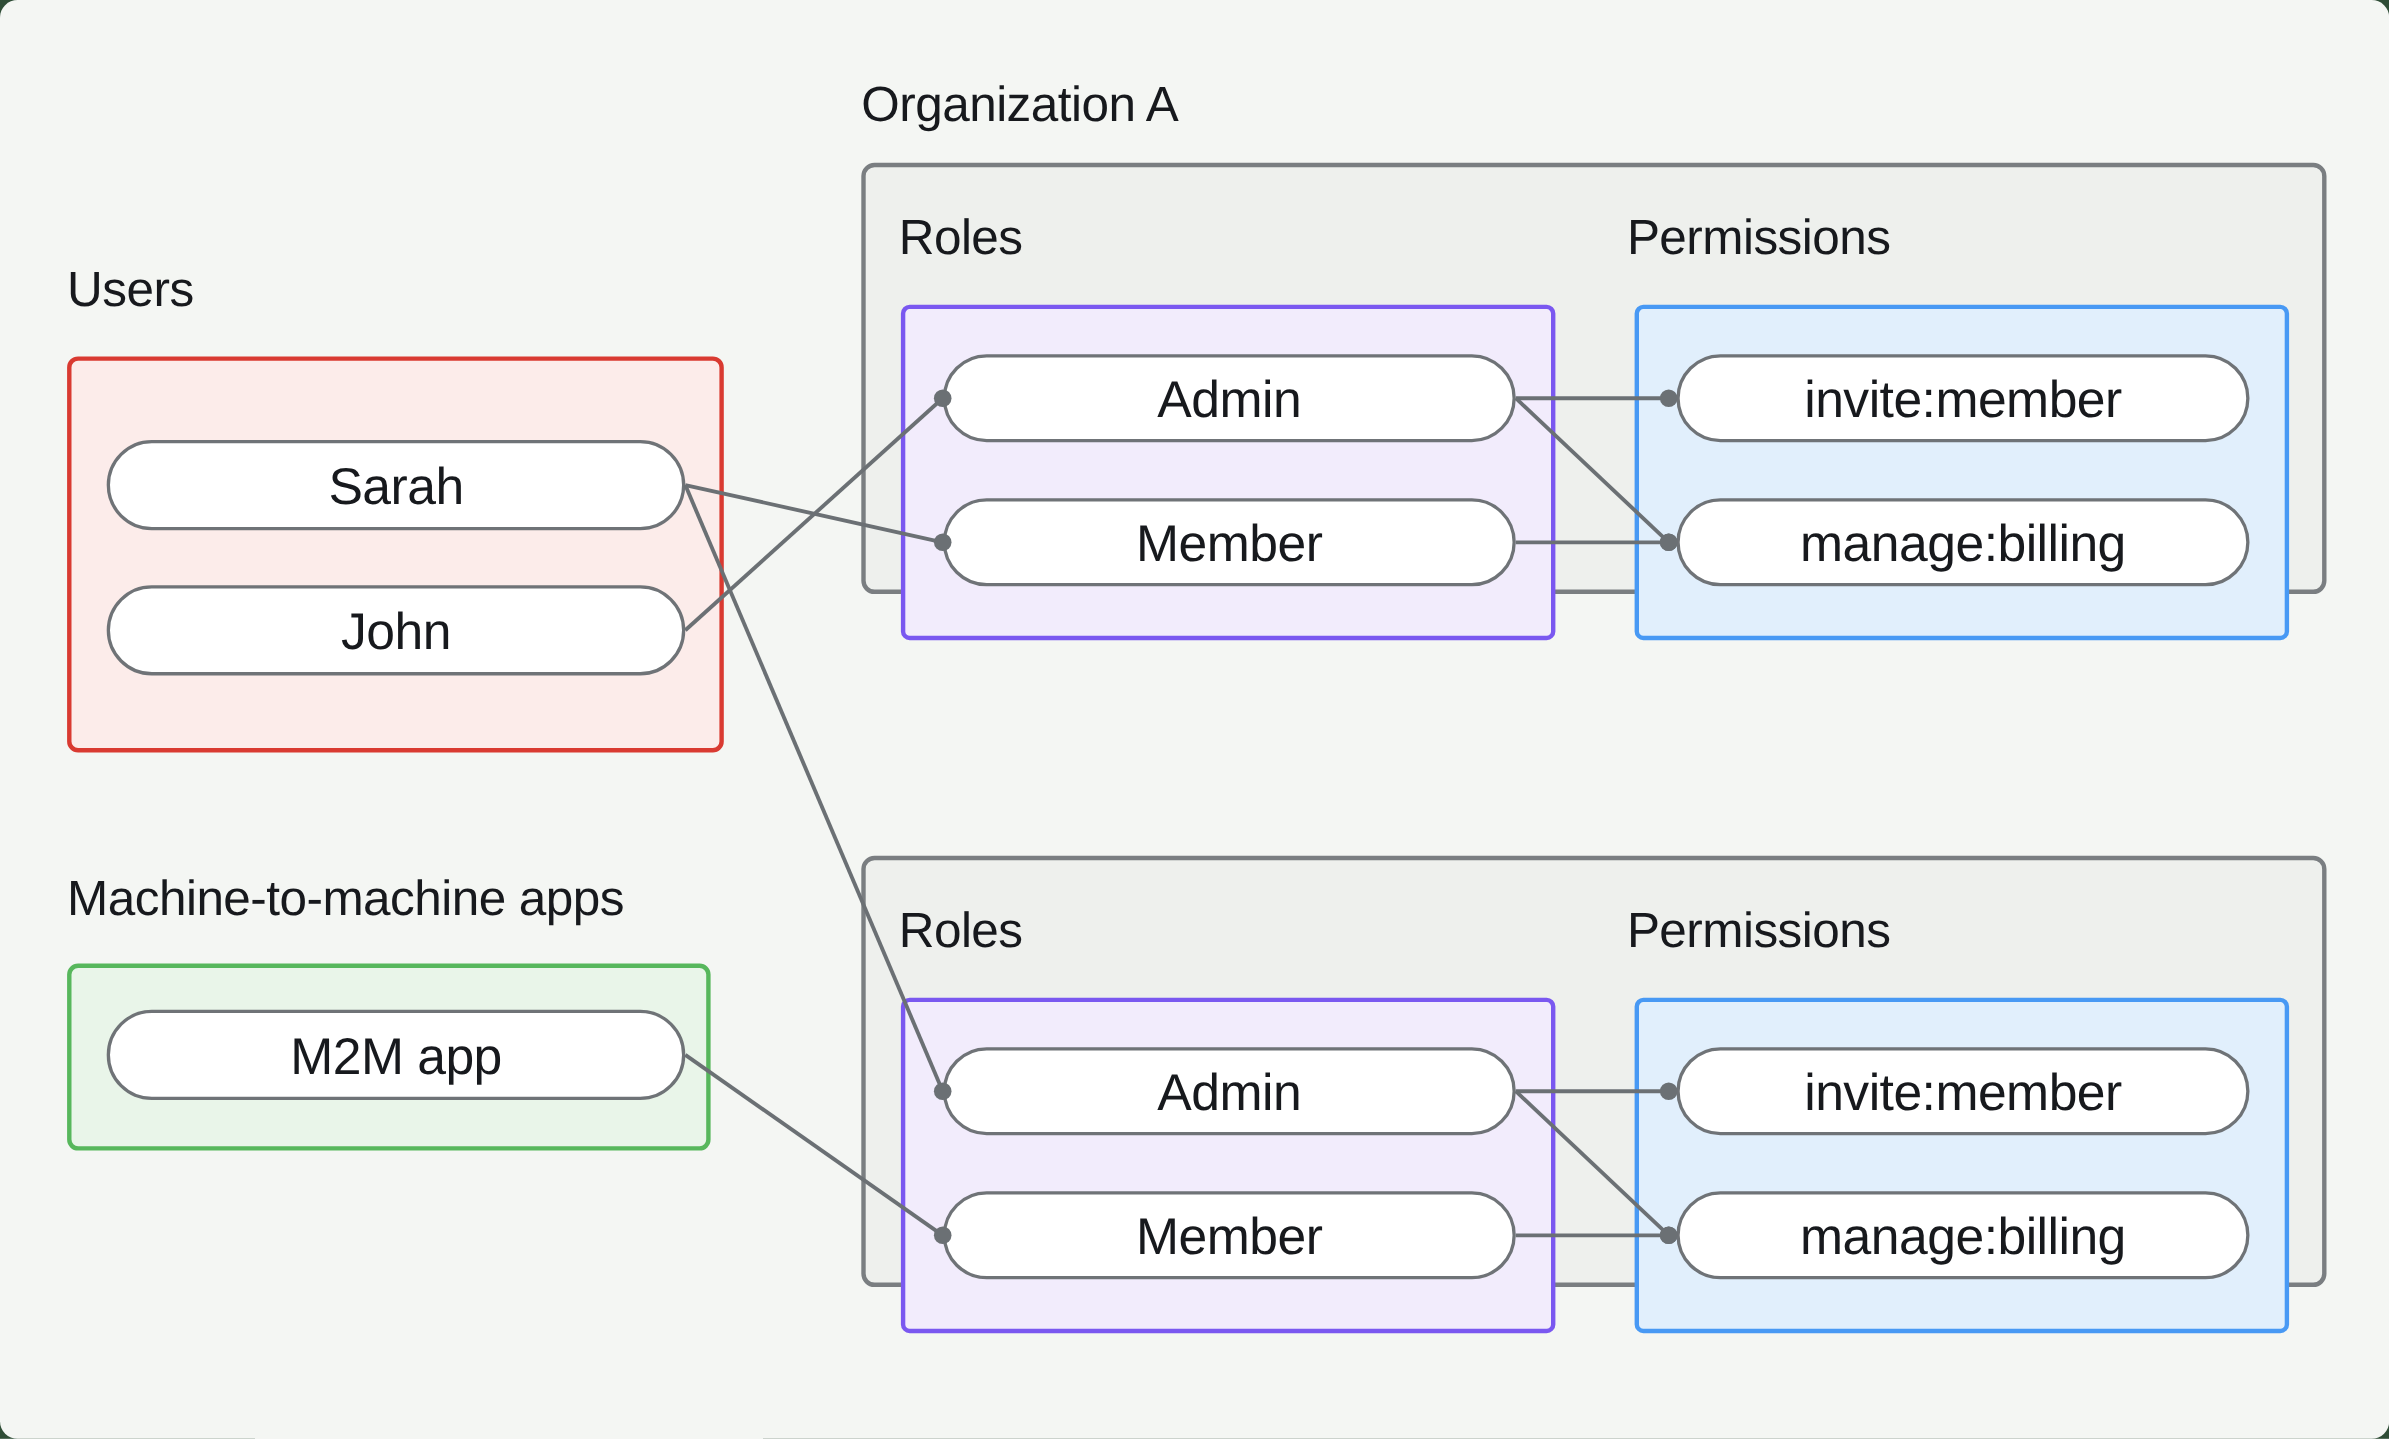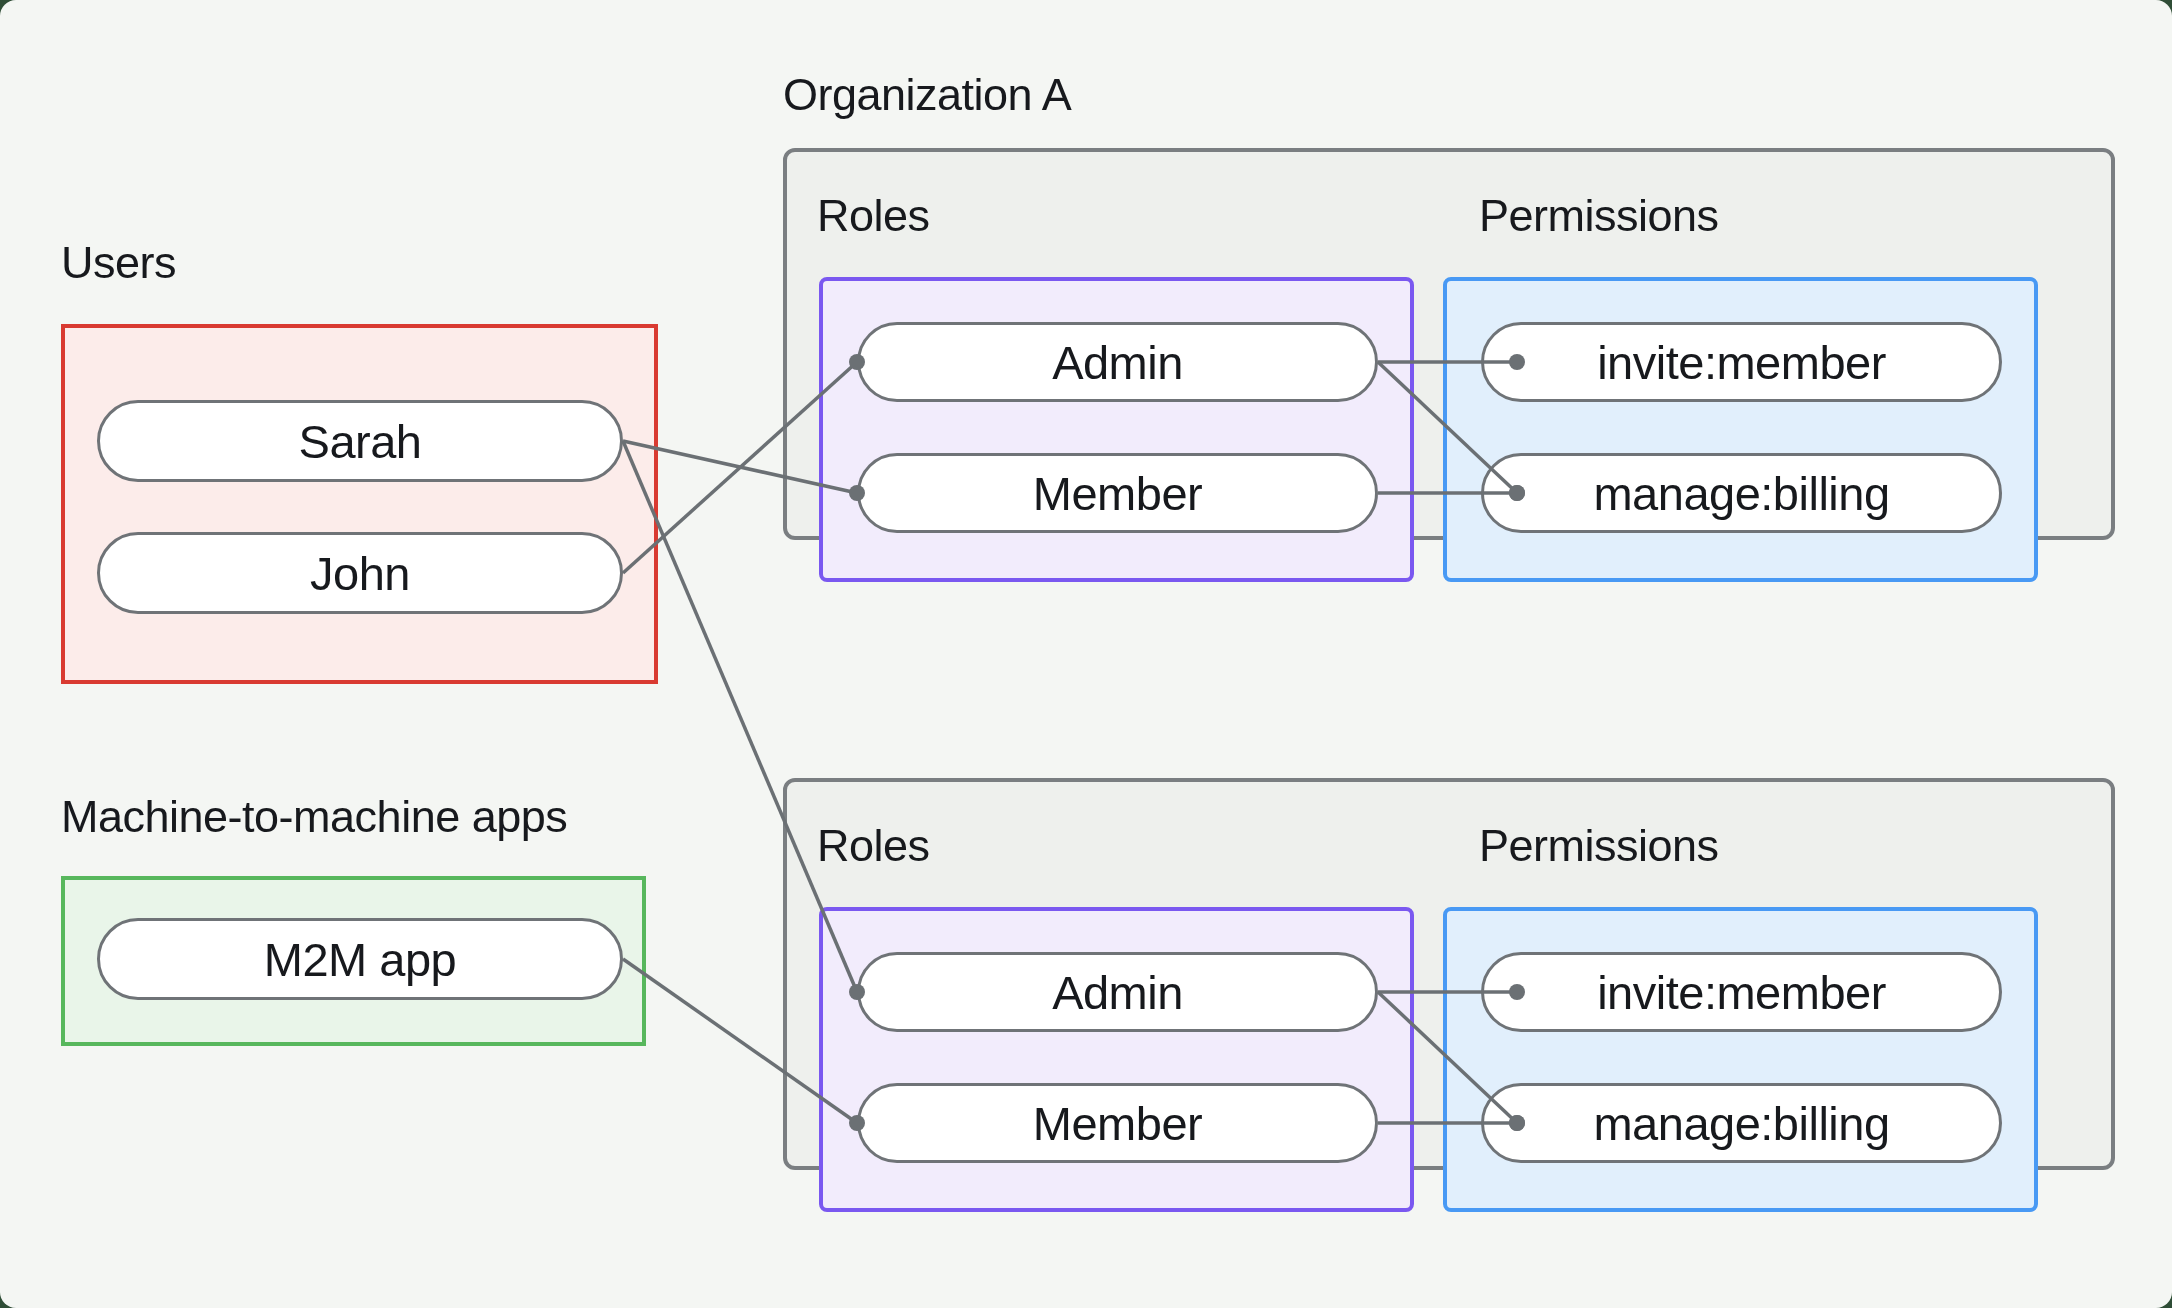--- a/index.html
+++ b/index.html
@@ -9,30 +9,30 @@
     --m2m-border:#57b75c; --m2m-fill:#e9f5e9;
     --roles-border:#7a58f0; --roles-fill:#f2ecfc;
     --permissions-border:#4899f4; --permissions-fill:#e1effc;
     --pill-border:#6f7377; --pill-fill:#ffffff; --connector:#6b7074;
   }
   *{box-sizing:border-box;}
   html,body{width:2172px;height:1308px;margin:0;padding:0;}
   body{background:var(--page-edge);font-family:"Liberation Sans","DejaVu Sans",sans-serif;color:var(--text);}
   .card{position:absolute;inset:0;background:var(--background);border-radius:16px;overflow:hidden;}
   .lbl{position:absolute;font-size:45px;font-weight:500;letter-spacing:-0.5px;line-height:1.1;color:var(--text);white-space:nowrap;}
-  .groupbox{position:absolute;border-radius:0;text-decoration:underline;}
+  .groupbox{position:absolute;border-radius:10px;text-decoration:underline;}
   .users-box{left:61px;top:324px;width:597px;height:360px;background:var(--users-fill);border:4px solid var(--users-border);}
   .m2m-box{left:61px;top:876px;width:585px;height:170px;background:var(--m2m-fill);border:4px solid var(--m2m-border);}
   .org-panel{position:absolute;left:783px;width:1332px;height:392px;background:var(--org-fill);border:4px solid var(--org-border);border-radius:12px;}
   .org-a{top:148px;} .org-b{top:778px;}
   .inner-label{position:absolute;top:38px;font-size:45px;font-weight:500;letter-spacing:-0.5px;white-space:nowrap;}
   .roles-label{left:30px;} .permissions-label{left:692px;}
   .subbox{position:absolute;top:125px;width:595px;height:305px;border-radius:8px;}
   .roles-box{left:32px;background:var(--roles-fill);border:4px solid var(--roles-border);}
-  .permissions-box{left:656px;background:var(--permissions-fill);border:4px solid var(--permissions-border);}
+  .permissions-box{left:699px;background:var(--permissions-fill);border:4px solid var(--permissions-border);}
   .pill{position:absolute;display:flex;align-items:center;justify-content:center;
         background:var(--pill-fill);border:3px solid var(--pill-border);
         font-size:47px;font-weight:500;letter-spacing:-0.5px;color:var(--text);white-space:nowrap;}
   .user-pill{left:32px;width:526px;height:82px;border-radius:41px;}
   .node-pill{left:34px;width:521px;height:80px;border-radius:40px;}
   .pos-top{top:41px;} .pos-bottom{top:172px;}
   svg.edges{position:absolute;left:0;top:0;width:2172px;height:1308px;pointer-events:none;z-index:50;}
 </style>
 </head>
 <body>

